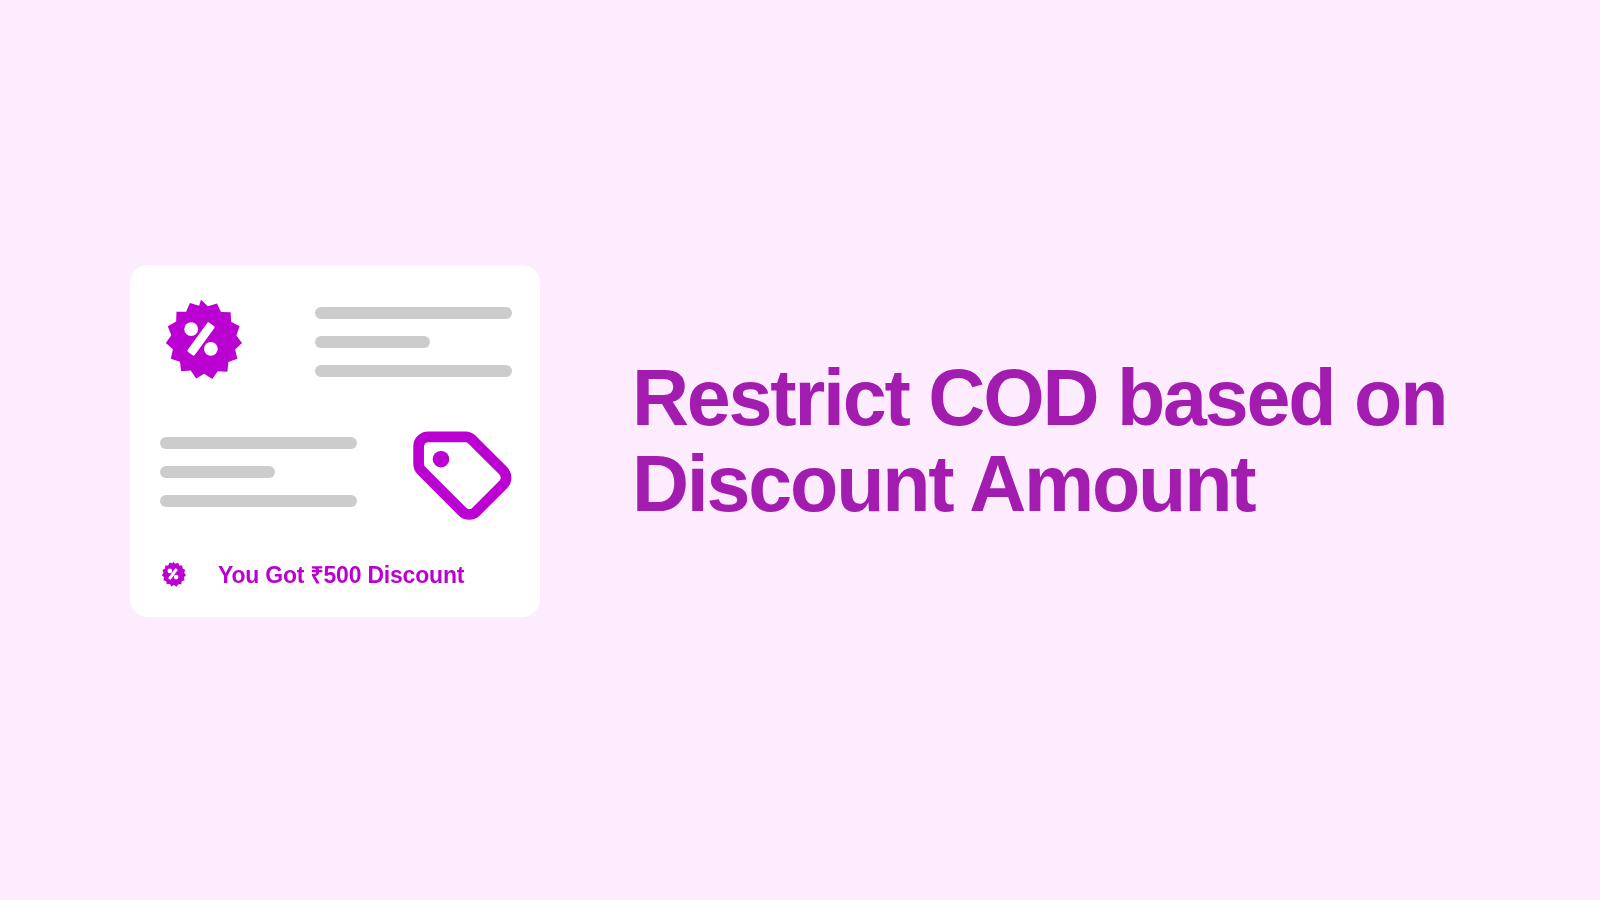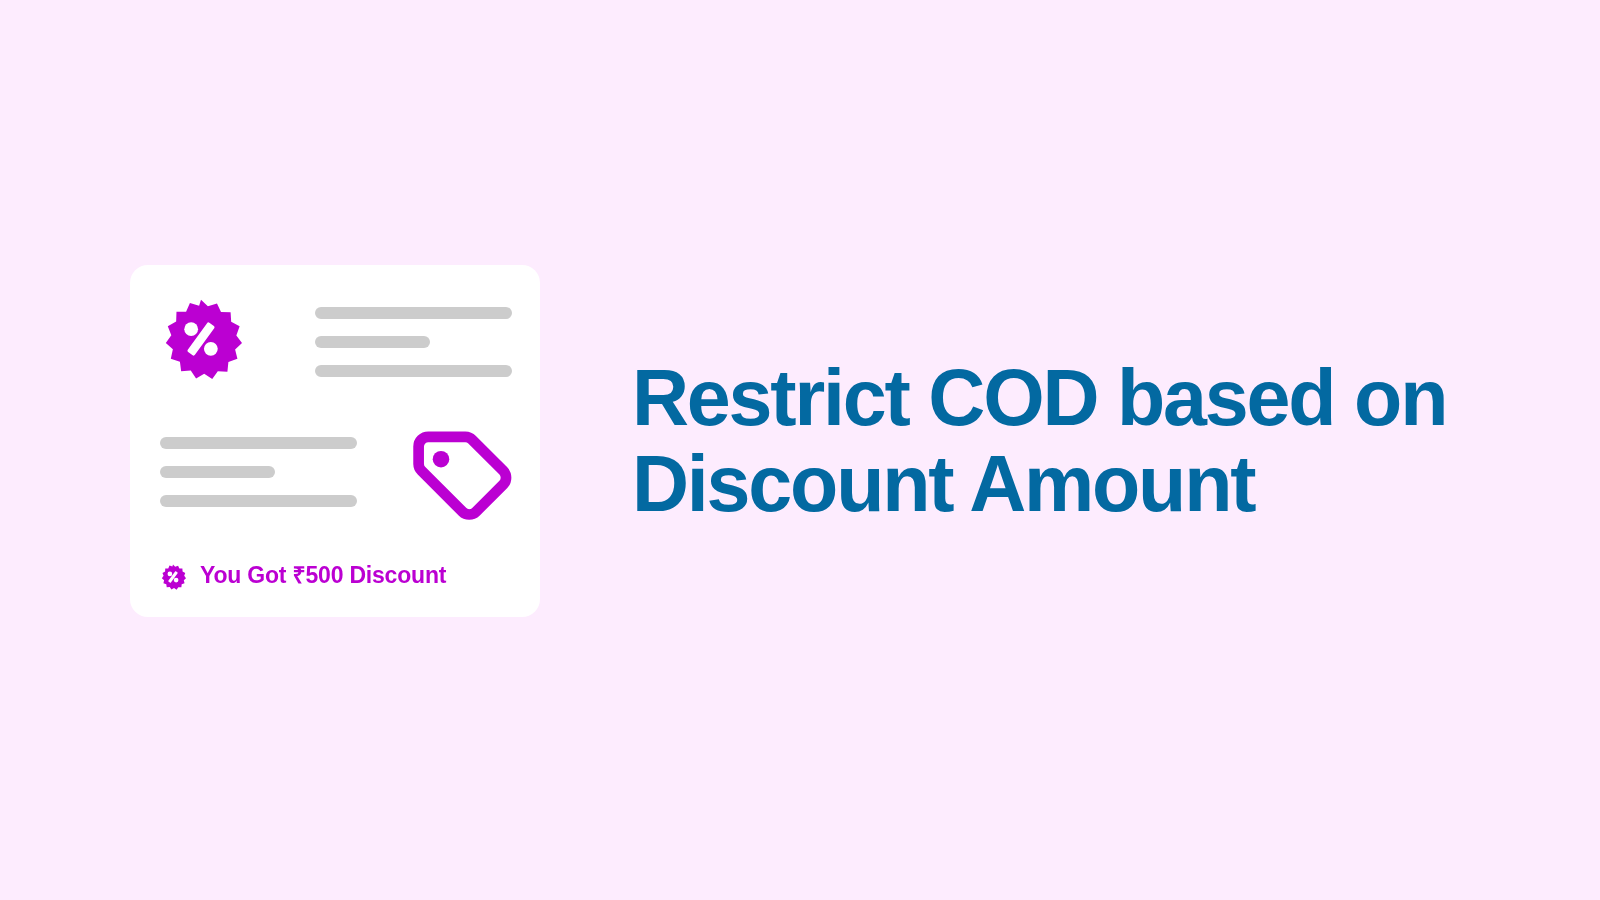--- a/index.html
+++ b/index.html
@@ -87,22 +87,22 @@
   .sk-line:last-child { margin-bottom: 0; }
   .sk-line.w-full  { width: 197px; }
   .sk-line.w-short { width: 115px; }
 
   
   .card-footer {
     position: absolute;
     left: 30px;
     bottom: 27px;
     display: flex;
-    align-items: flex-end;
-    gap: 14px;
+    align-items: center;
+    gap: 32px;
   }
   .badge-small {
     width: 26px;
     height: 26px;
     flex: 0 0 26px;
   }
   .footer-text {
     font-size: 23px;
     font-weight: bold;
     color: #bb00d2;
@@ -113,21 +113,21 @@
   
   .headline {
     position: absolute;
     left: 632px;
     top: 355px;
     width: 820px;
     margin: 0;
     font-size: 79px;
     line-height: 1.09;
     font-weight: bold;
-    color: #0369a1;
+    color: #a21caf;
     letter-spacing: -2.2px;
   }
 </style>
 </head>
 <body>
 
 <div class="stage">
 
   <div class="promo-card">
 

